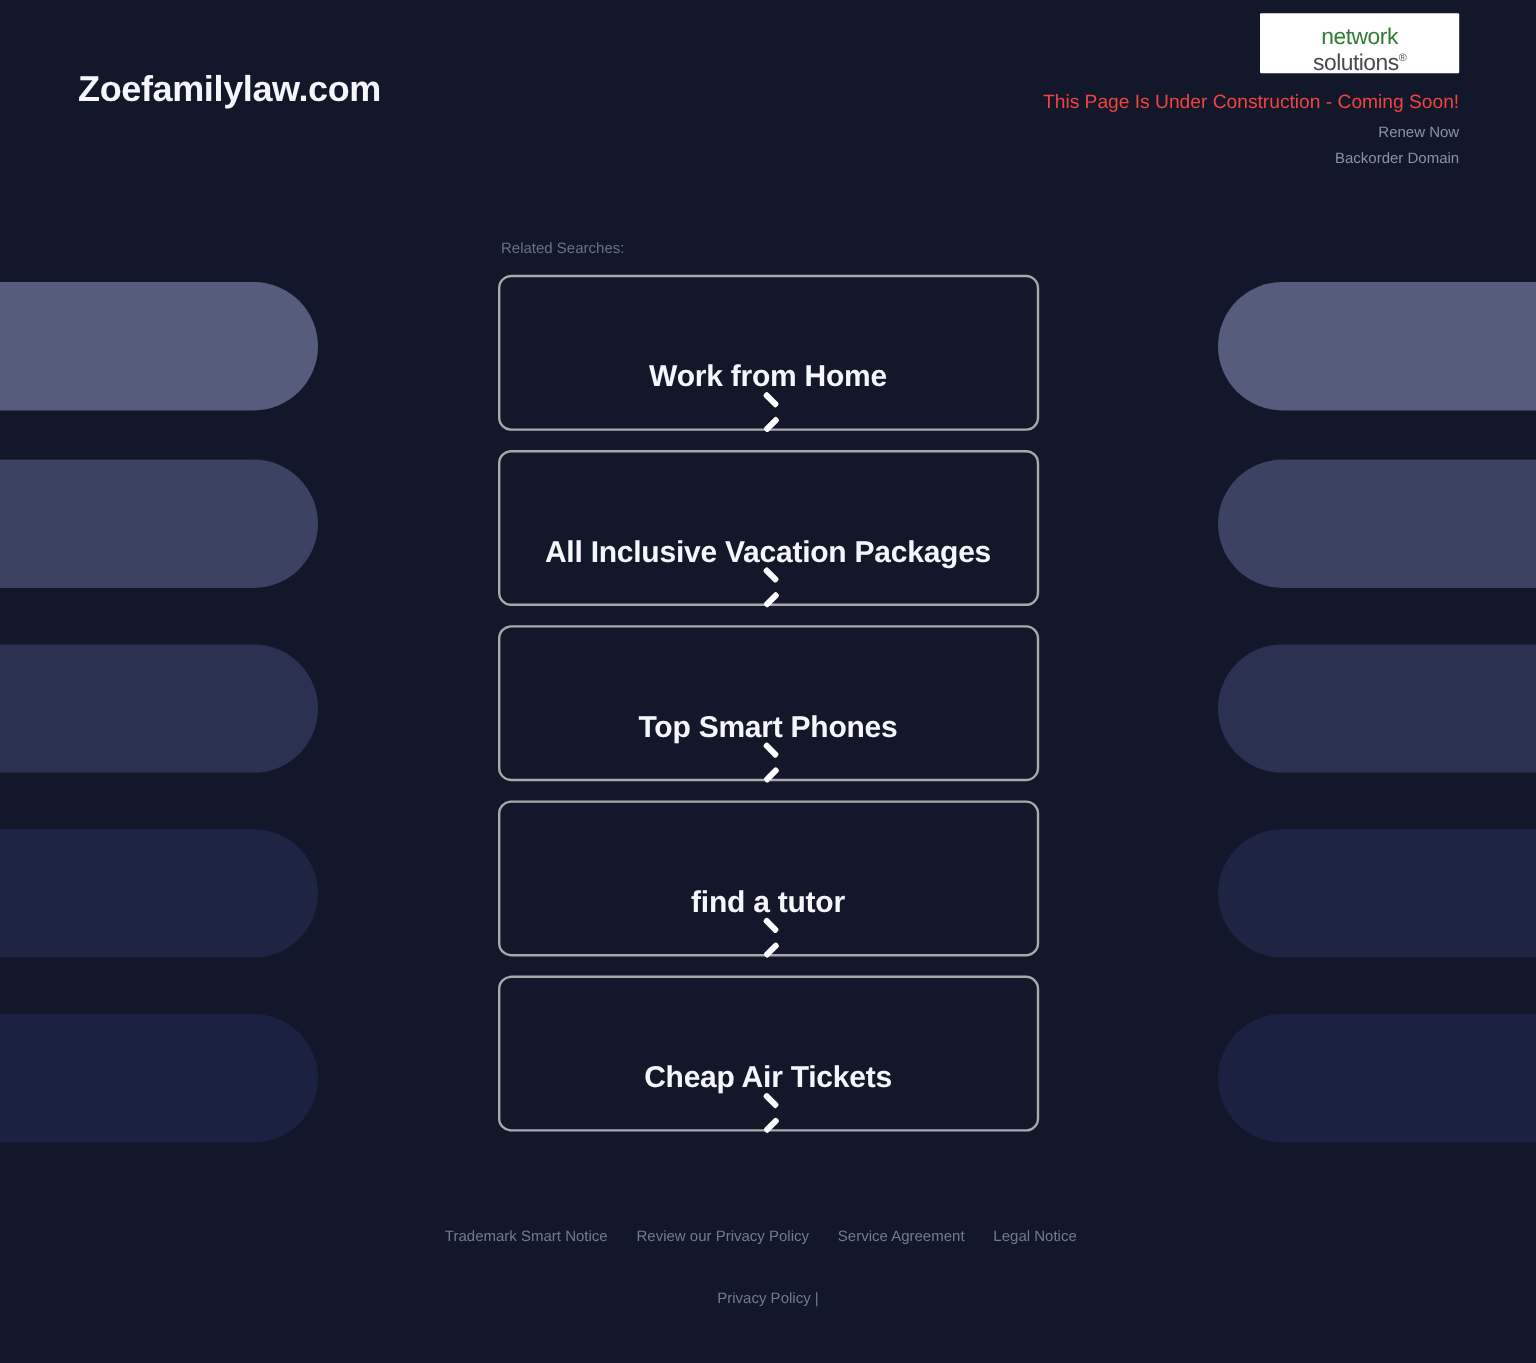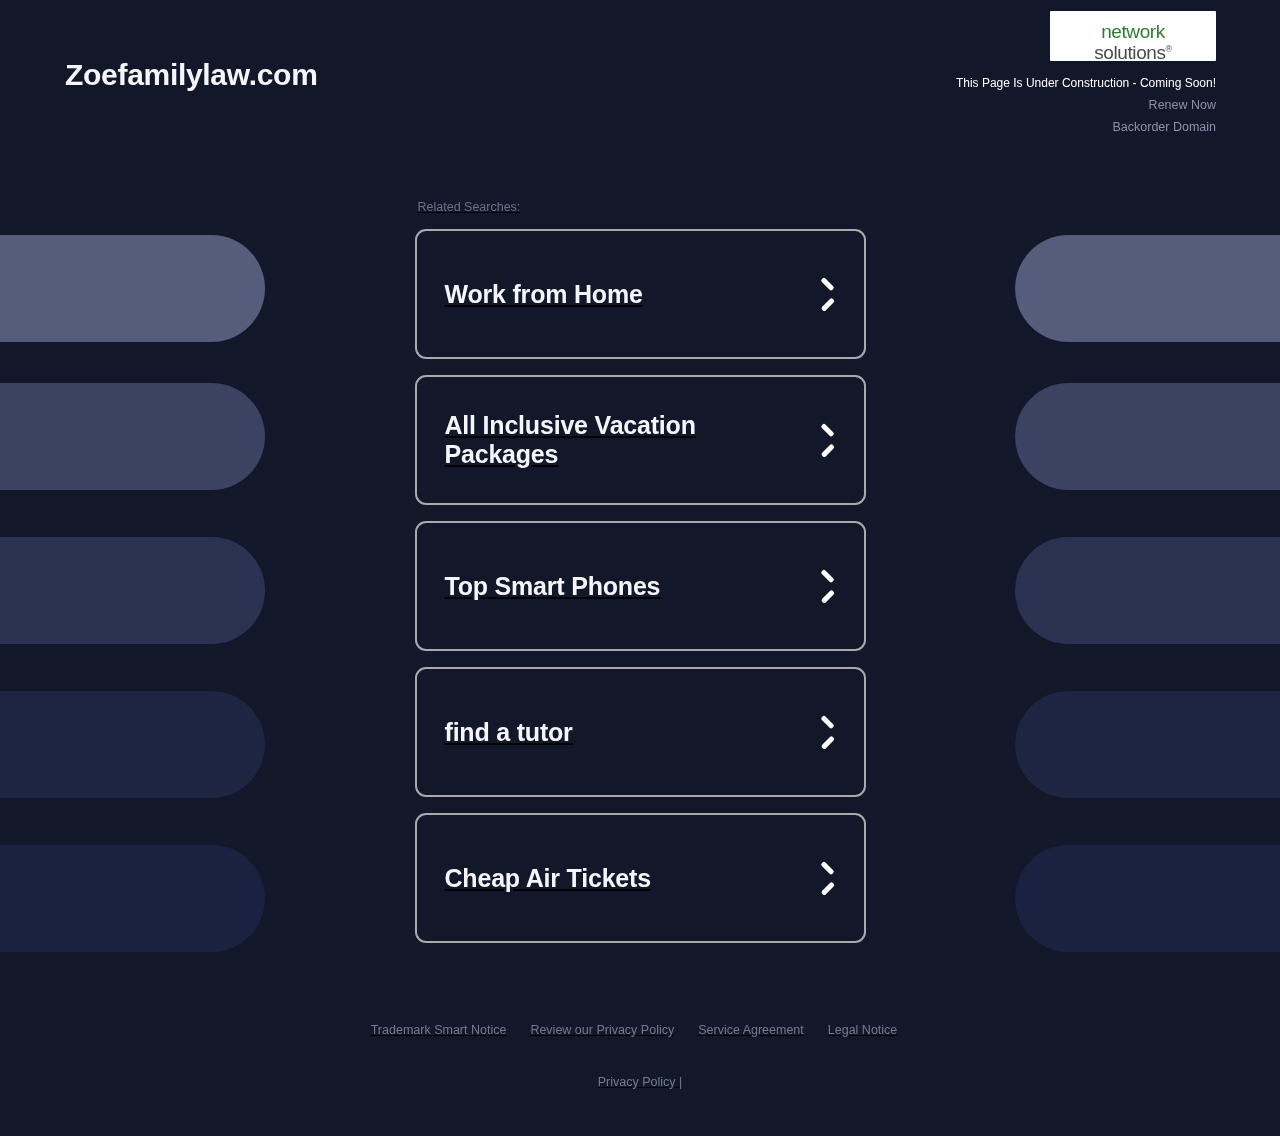--- a/index.html
+++ b/index.html
@@ -97,62 +97,62 @@
     margin-top: 2px;
     color: #4a4a4a;
   }
   .ns-logo .ns-reg {
     font-size: 9px;
     vertical-align: super;
     color: #4a4a4a;
   }
   .construction-note {
     margin-top: 11px;
-    font-size: 12px;
-    color: #ffffff;
+    font-size: 16px;
+    color: #ef4444;
     white-space: nowrap;
   }
   .header-link {
     display: block;
     margin-top: 8px;
     font-size: 12.5px;
     color: #8b92a8;
     text-underline-offset: 3px;
     cursor: pointer;
     white-space: nowrap;
   }
 
   
   .main {
     position: relative;
     z-index: 2;
     width: 451px;
     margin: 0 auto;
     padding-top: 50px;
-    text-decoration: underline;
   }
   .related-label {
     font-size: 12.5px;
     color: #6a7189;
     margin-bottom: 15px;
     padding-left: 3px;
   }
   .card-list { display: block; }
   .search-card {
     position: relative;
     display: flex;
     align-items: center;
-    justify-content: space-between;
+    justify-content: flex-end;
     height: 130px;
     margin-bottom: 16px;
     padding: 0 28px 0 28px;
     border: 2px solid #a7a9ad;
     border-radius: 11px;
     background: transparent;
     cursor: pointer;
+    flex-direction: column;
   }
   .card-label {
     font-size: 25px;
     font-weight: bold;
     color: #f4f6fb;
     letter-spacing: -0.2px;
   }
   .chev {
     flex: 0 0 auto;
     width: 22px;

